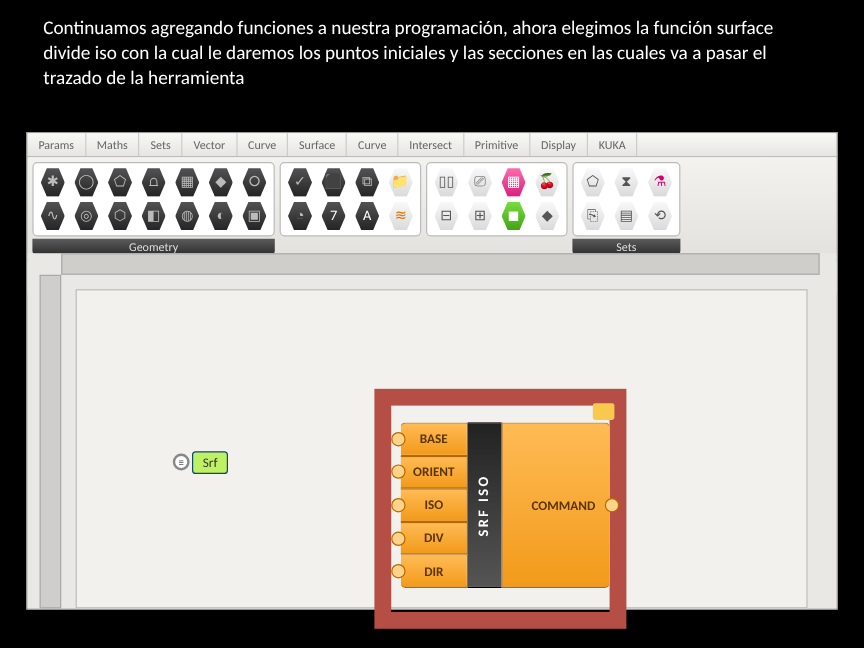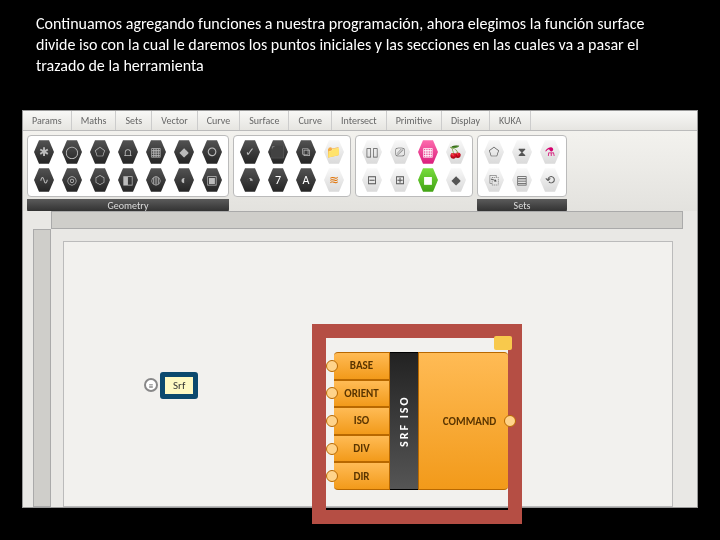--- a/index.html
+++ b/index.html
@@ -31,21 +31,21 @@
   .eye { width:22px; height:20px; background: radial-gradient(circle at 50% 50%, #3a77d4 0 5px, #fff 5px 9px, transparent 9px); border-radius:50%; border:1px solid #888; }
   .brush { width:22px; height:20px; display:flex; align-items:center; justify-content:center; }
   .brush svg { width:16px; height:16px; }
   .separator { width:1px; height:20px; background:#c0c0bc; }
   .canvas { position:absolute; left:0; top:100px; right:0; bottom:0; background:#e9e8e5; }
   .canvas .ruler-h { position:absolute; left:28px; right:14px; top:0; height:18px; background:#cfceca; border:1px solid #aaa; }
   .canvas .ruler-v { position:absolute; left:10px; top:18px; width:18px; bottom:0; background:#cfceca; border:1px solid #aaa; }
   .canvas .sheet { position:absolute; left:40px; top:30px; right:24px; bottom:0; background:#f2f1ee; border:1px solid #bbb; }
   .node-srf { position:absolute; left:80px; top:130px; display:flex; align-items:center; height:26px; }
   .node-srf .grip { width:14px; height:14px; border:2px solid #888; border-radius:50%; background:#fff; display:flex; align-items:center; justify-content:center; font-size:9px; color:#555; margin-right:2px; }
-  .node-srf .lbl { background:#fef9c3; border:5px solid #0c4a6e; border-radius:3px; padding:2px 8px; font-size:11px; color:#333;text-align:right; }
+  .node-srf .lbl { background:#bef264; border:1px solid #0c4a6e; border-radius:3px; padding:2px 8px; font-size:11px; color:#333;text-align:right; }
   .highlight { position:absolute; left:248px; top:82px; width:210px; height:200px; border:14px solid #b54e44; }
   .comp { position:absolute; left:270px; top:110px; width:174px; height:138px; display:flex; font-size:11px; }
   .comp .in-col { width:56px; display:flex; flex-direction:column; }
   .comp .in-col .port { flex:1; background:linear-gradient(#ffbb55,#f29a1a); border:1px solid #b86800; border-left:none; display:flex; align-items:center; justify-content:center; color:#5a3500; font-weight:600; position:relative;text-align:right; }
   .comp .in-col .port:first-child { border-top-left-radius:4px; }
   .comp .in-col .port:last-child { border-bottom-left-radius:4px; }
   .comp .in-col .port::before { content:""; position:absolute; left:-8px; width:10px; height:10px; border:1px solid #b86800; border-radius:50%; background:#ffd38a; }
   .comp .mid { width:28px; background:linear-gradient(#555,#222); color:#fff; display:flex; align-items:center; justify-content:center; writing-mode:vertical-rl; transform:rotate(180deg); font-size:12px; font-weight:700; letter-spacing:2px; border-top:1px solid #000; border-bottom:1px solid #000; }
   .comp .out-col { flex:1; background:linear-gradient(#ffbb55,#f29a1a); border:1px solid #b86800; border-right:none; border-top-right-radius:4px; border-bottom-right-radius:4px; display:flex; align-items:center; justify-content:center; color:#5a3500; font-weight:600; position:relative;padding-left:12px; }
   .comp .out-col::after { content:""; position:absolute; right:-8px; width:10px; height:10px; border:1px solid #b86800; border-radius:50%; background:#ffd38a; }

